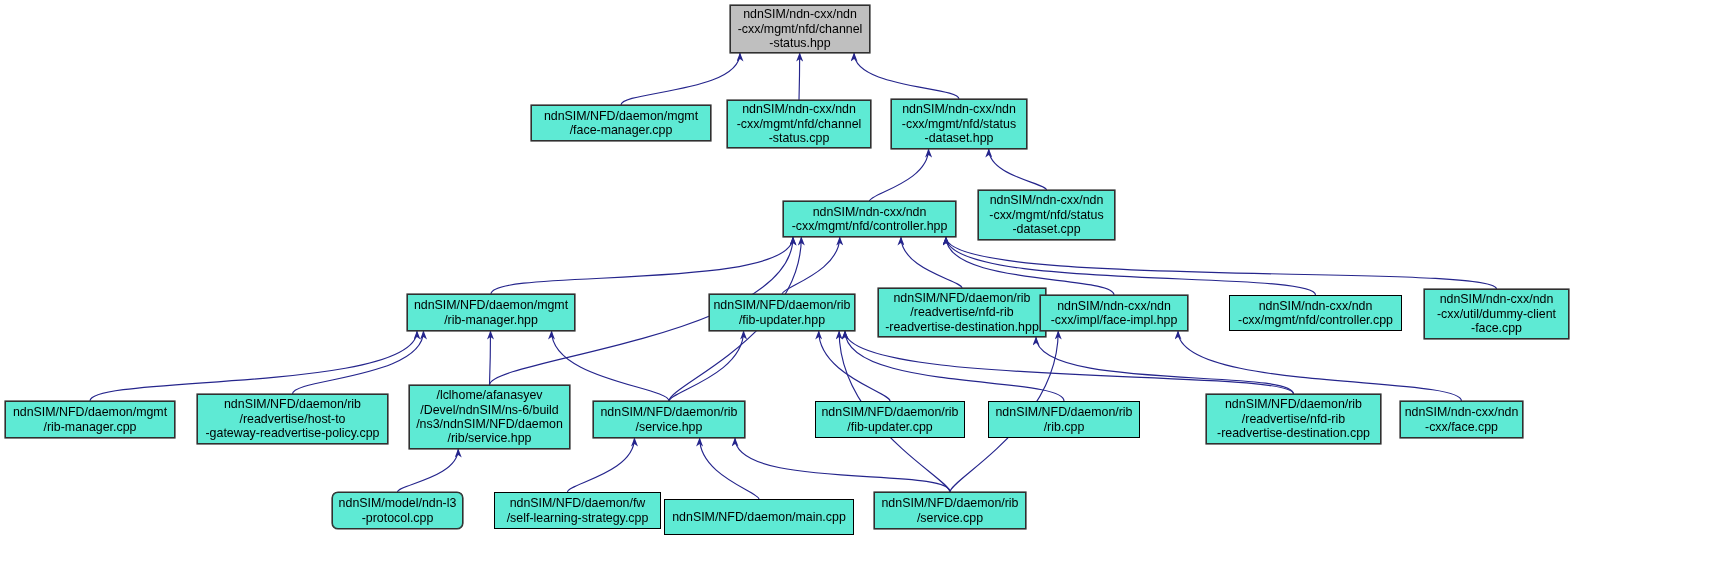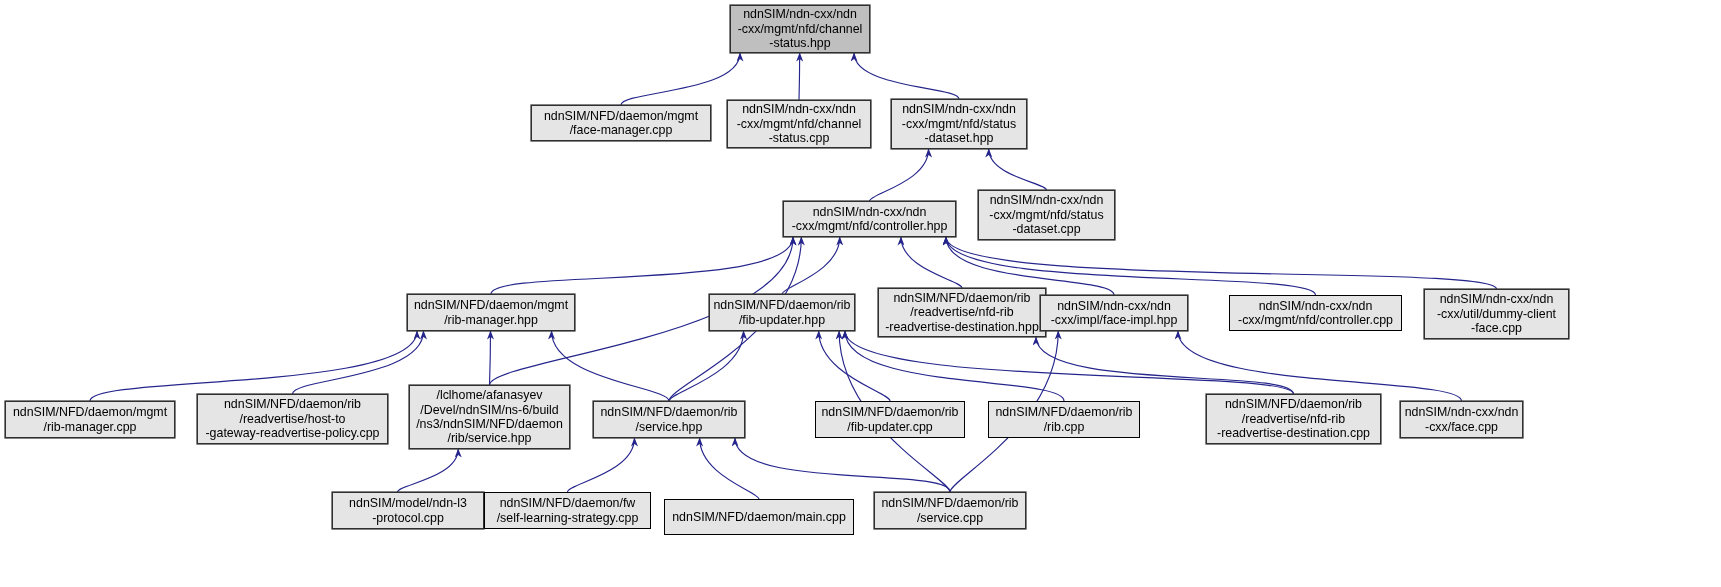--- a/index.html
+++ b/index.html
@@ -20,21 +20,21 @@
     left: 0;
     top: 0;
     width: 1721px;
     height: 587px;
     pointer-events: none;
   }
   .node {
     position: absolute;
     box-sizing: border-box;
     border: 1px solid #000000;
-    background: #e5e5e5;
+    background: #5eead4;
     color: #000000;
     font-size: 12.4px;
     line-height: 14.4px;
     text-align: center;
     display: flex;
     align-items: center;
     justify-content: center;
     white-space: pre;
     z-index: 5;
   }
@@ -133,20 +133,20 @@
 /service.hpp</span></div>
     <div class="node" style="left: 815px; top: 401px; width: 150px; height: 37px;"><span>ndnSIM/NFD/daemon/rib
 /fib-updater.cpp</span></div>
     <div class="node" style="left: 988px; top: 401px; width: 152px; height: 37px;"><span>ndnSIM/NFD/daemon/rib
 /rib.cpp</span></div>
     <div class="node thick" style="left: 1206px; top: 394px; width: 175px; height: 50px;"><span>ndnSIM/NFD/daemon/rib
 /readvertise/nfd-rib
 -readvertise-destination.cpp</span></div>
     <div class="node thick" style="left: 1400px; top: 401px; width: 123px; height: 37px;"><span>ndnSIM/ndn-cxx/ndn
 -cxx/face.cpp</span></div>
-    <div class="node thick" style="left: 332px; top: 492px; width: 152px; height: 37px;"><span>ndnSIM/model/ndn-l3
+    <div class="node thick" style="left: 332px; top: 492px; width: 131px; height: 37px; border-radius: 6px;"><span>ndnSIM/model/ndn-l3
 -protocol.cpp</span></div>
-    <div class="node" style="left: 484px; top: 492px; width: 167px; height: 37px;"><span>ndnSIM/NFD/daemon/fw
+    <div class="node" style="left: 494px; top: 492px; width: 167px; height: 37px;"><span>ndnSIM/NFD/daemon/fw
 /self-learning-strategy.cpp</span></div>
     <div class="node" style="left: 664px; top: 499px; width: 190px; height: 36px;"><span>ndnSIM/NFD/daemon/main.cpp</span></div>
     <div class="node thick" style="left: 874px; top: 492px; width: 152px; height: 37px;"><span>ndnSIM/NFD/daemon/rib
 /service.cpp</span></div>
   </div>
 
 </body></html>

